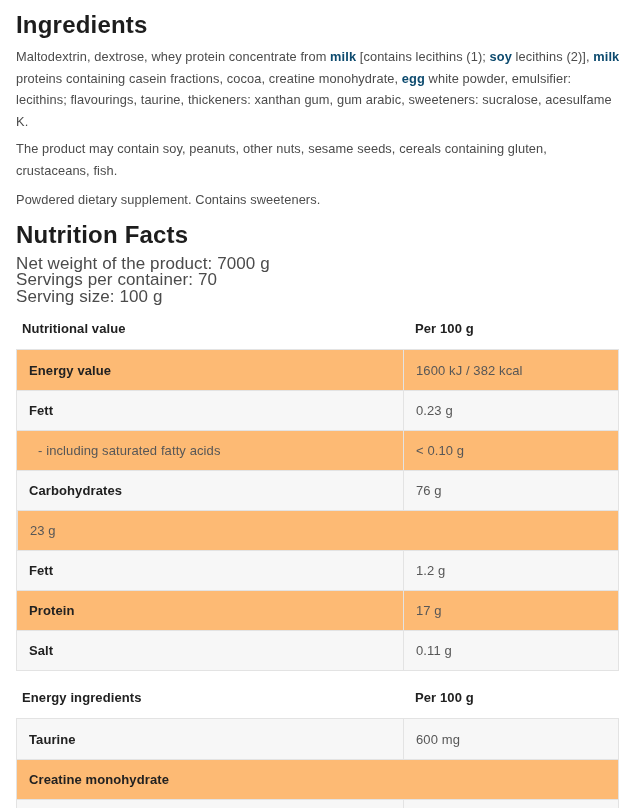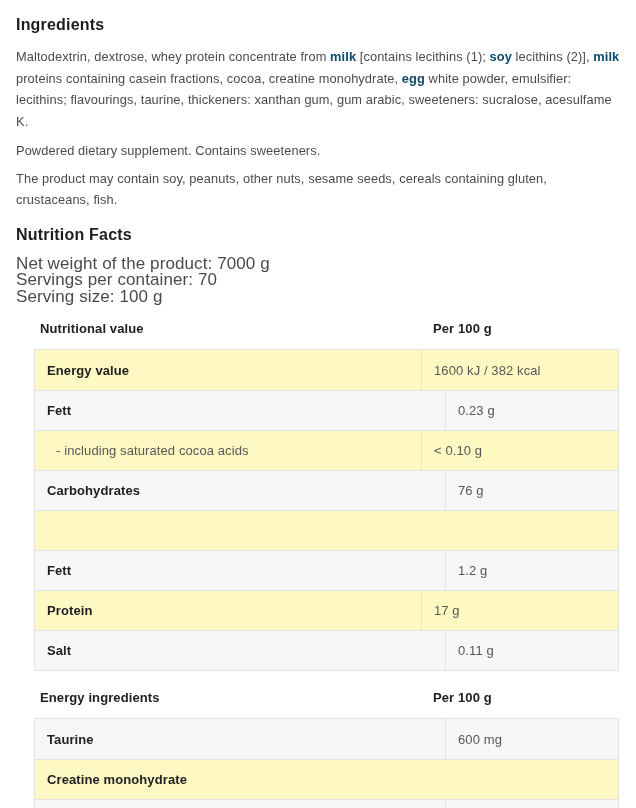--- a/index.html
+++ b/index.html
@@ -11,64 +11,64 @@
     --muted:#575757;
   }
   *{box-sizing:border-box;}
   html,body{margin:0;padding:0;}
   body{
     width:636px;height:808px;overflow:hidden;background:#ffffff;
     font-family:"Liberation Sans", sans-serif;color:var(--body);
   }
   .wrap{padding:13px 16px 0 16px;}
   h2{
-    margin:0;font-size:16px;line-height:24px;font-weight:700;
+    margin:0;font-size:24px;line-height:24px;font-weight:700;
     color:var(--heading);letter-spacing:.2px;
   }
   h2.nutrition{margin-top:12px;}
   p.body-text{
     margin:9px 0 0 0;font-size:12.8px;line-height:21.5px;letter-spacing:.1px;
   }
   p.body-text b{color:#0c4a6e;font-weight:700;}
   p.allergen{margin-top:6px;}
   p.note{margin-top:8px;}
   .meta{margin-top:9px;font-size:17px;line-height:16.5px;letter-spacing:.1px;}
-  .table-section{margin:10px 1px 0 18px;}
+  .table-section{margin:10px 1px 0 0;}
   .table-section + .table-section{margin-top:13px;}
   .thead{
     display:grid;grid-template-columns:386px 1fr;align-items:center;
     padding:6px 0 13px 0;font-size:13px;font-weight:700;color:var(--label);
     letter-spacing:.1px;
   }
   .thead .th-label{padding-left:6px;}
   .thead .th-unit{padding-left:13px;}
   .tbody{border:1px solid var(--border);}
   .trow{
     display:grid;grid-template-columns:386px 1fr;align-items:stretch;
-    height:40px;background:#fef9c3;
+    height:40px;background:#fdba74;
   }
   .trow + .trow{border-top:1px solid var(--border);}
-  .trow.shaded{background:var(--shade);gap:24px;}
+  .trow.shaded{background:var(--shade);}
   .cell{display:flex;align-items:center;font-size:13px;letter-spacing:.1px;}
   .cell.lbl{padding-left:12px;font-weight:700;color:var(--label);}
   .cell.lbl.sub{padding-left:21px;font-weight:400;color:var(--muted);}
   .cell.val{padding-left:12px;color:var(--muted);border-left:1px solid var(--border);}
 </style>
 </head>
 <body>
 
 <div class="wrap">
 
   <h2>Ingredients</h2>
 
   <p class="body-text"><span>Maltodextrin, dextrose, whey protein concentrate from </span><b>milk</b><span> [contains lecithins (1); </span><b>soy</b><span> lecithins (2)], </span><b>milk</b><span> proteins containing casein fractions, cocoa, creatine monohydrate, </span><b>egg</b><span> white powder, emulsifier: lecithins; flavourings, taurine, thickeners: xanthan gum, gum arabic, sweeteners: sucralose, acesulfame K.</span></p>
 
+  <p class="body-text allergen">The product may contain soy, peanuts, other nuts, sesame seeds, cereals containing gluten, crustaceans, fish.</p>
+
   <p class="body-text note">Powdered dietary supplement. Contains sweeteners.</p>
-
-  <p class="body-text allergen">The product may contain soy, peanuts, other nuts, sesame seeds, cereals containing gluten, crustaceans, fish.</p>
 
   <h2 class="nutrition">Nutrition Facts</h2>
 
   <div class="meta">
     <div>Net weight of the product: 7000 g</div>
     <div>Servings per container: 70</div>
     <div>Serving size: 100 g</div>
   </div>
 
   <div class="table-section">
@@ -79,28 +79,29 @@
     <div class="tbody">
         <div class="trow">
           <div class="cell lbl">Energy value</div>
           <div class="cell val">1600 kJ / 382 kcal</div>
         </div>
         <div class="trow shaded">
           <div class="cell lbl">Fett</div>
           <div class="cell val">0.23 g</div>
         </div>
         <div class="trow">
-          <div class="cell lbl sub">- including saturated cocoa acids</div>
+          <div class="cell lbl sub">- including saturated fatty acids</div>
           <div class="cell val">&lt; 0.10 g</div>
         </div>
         <div class="trow shaded">
           <div class="cell lbl">Carbohydrates</div>
           <div class="cell val">76 g</div>
         </div>
         <div class="trow">
+          <div class="cell val">23 g</div>
         </div>
         <div class="trow shaded">
           <div class="cell lbl">Fett</div>
           <div class="cell val">1.2 g</div>
         </div>
         <div class="trow">
           <div class="cell lbl">Protein</div>
           <div class="cell val">17 g</div>
         </div>
         <div class="trow shaded">

